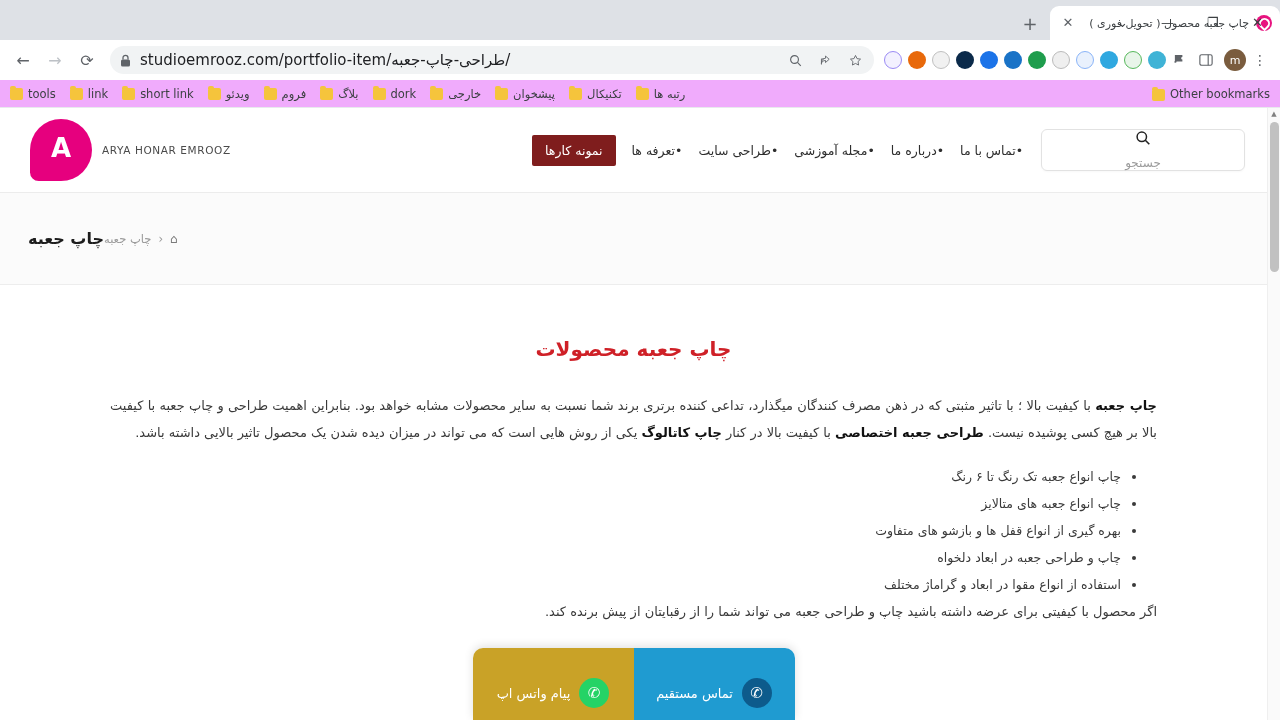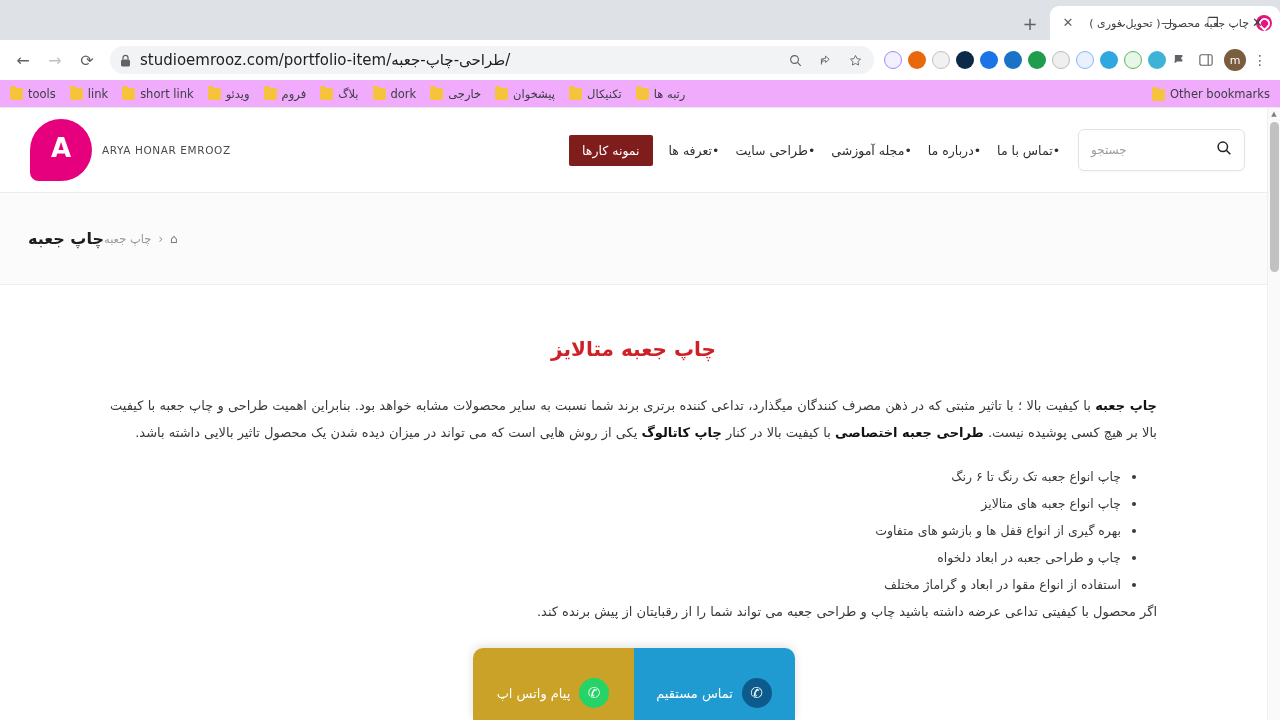--- a/index.html
+++ b/index.html
@@ -283,28 +283,29 @@
   .nav-cta {
     background: #7f1d1d;
     color: #ffffff;
     font-size: 12.5px;
     padding: 8px 13px;
     border-radius: 2px;
     white-space: nowrap;
   }
   .search-box {
     order: 1;
-    width: 167px; height: 42px;
+    width: 204px; height: 42px;
     border: 1px solid #e2e2e2;
     border-radius: 6px;
     display: flex;
     align-items: center;
     padding: 0 12px;
     justify-content: space-between;
     box-shadow: 0 1px 2px rgba(0,0,0,0.03);
+    flex-direction: column;
   }
   .search-box .ph { font-size: 12px; color: #9b9b9b; }
   
   .crumb-band {
     height: 92px;
     background: #fbfbfb;
     border-bottom: 1px solid #ededed;
     display: flex;
     align-items: center;
     padding: 0 28px 0 28px;
@@ -561,30 +562,30 @@
       <div class="crumb-band">
         <div class="crumbs">
           <span class="crumb-home">⌂</span>
           <span>‹</span>
           <span>چاپ جعبه</span>
         </div>
         <div class="crumb-title">چاپ جعبه</div>
       </div>
 
       <div class="article">
-        <h1>چاپ جعبه متالایز</h1>
+        <h1>چاپ جعبه محصولات</h1>
         <p><b>چاپ جعبه</b><span> با کیفیت بالا ؛ با تاثیر مثبتی که در ذهن مصرف کنندگان میگذارد، تداعی کننده برتری برند شما نسبت به سایر محصولات مشابه خواهد بود. بنابراین اهمیت طراحی و چاپ جعبه با کیفیت بالا بر هیچ کسی پوشیده نیست. </span><b>طراحی جعبه اختصاصی</b><span> با کیفیت بالا در کنار </span><b>چاپ کاتالوگ</b><span> یکی از روش هایی است که می تواند در میزان دیده شدن یک محصول تاثیر بالایی داشته باشد.</span></p>
         <ul>
           <li>چاپ انواع جعبه تک رنگ تا ۶ رنگ</li>
           <li>چاپ انواع جعبه های متالایز</li>
           <li>بهره گیری از انواع قفل ها و بازشو های متفاوت</li>
           <li>چاپ و طراحی جعبه در ابعاد دلخواه</li>
           <li>استفاده از انواع مقوا در ابعاد و گراماژ مختلف</li>
         </ul>
-        <p class="tail-p">اگر محصول با کیفیتی تداعی عرضه داشته باشید چاپ و طراحی جعبه می تواند شما را از رقبایتان از پیش برنده کند.</p>
+        <p class="tail-p">اگر محصول با کیفیتی برای عرضه داشته باشید چاپ و طراحی جعبه می تواند شما را از رقبایتان از پیش برنده کند.</p>
       </div>
 
       <div class="contact-widget">
         <div class="cw-half cw-blue">
           <span class="cw-bubble viber">✆</span>
           <span>تماس مستقیم</span>
         </div>
         <div class="cw-half cw-gold">
           <span class="cw-bubble wa">✆</span>
           <span>پیام واتس اپ</span>

